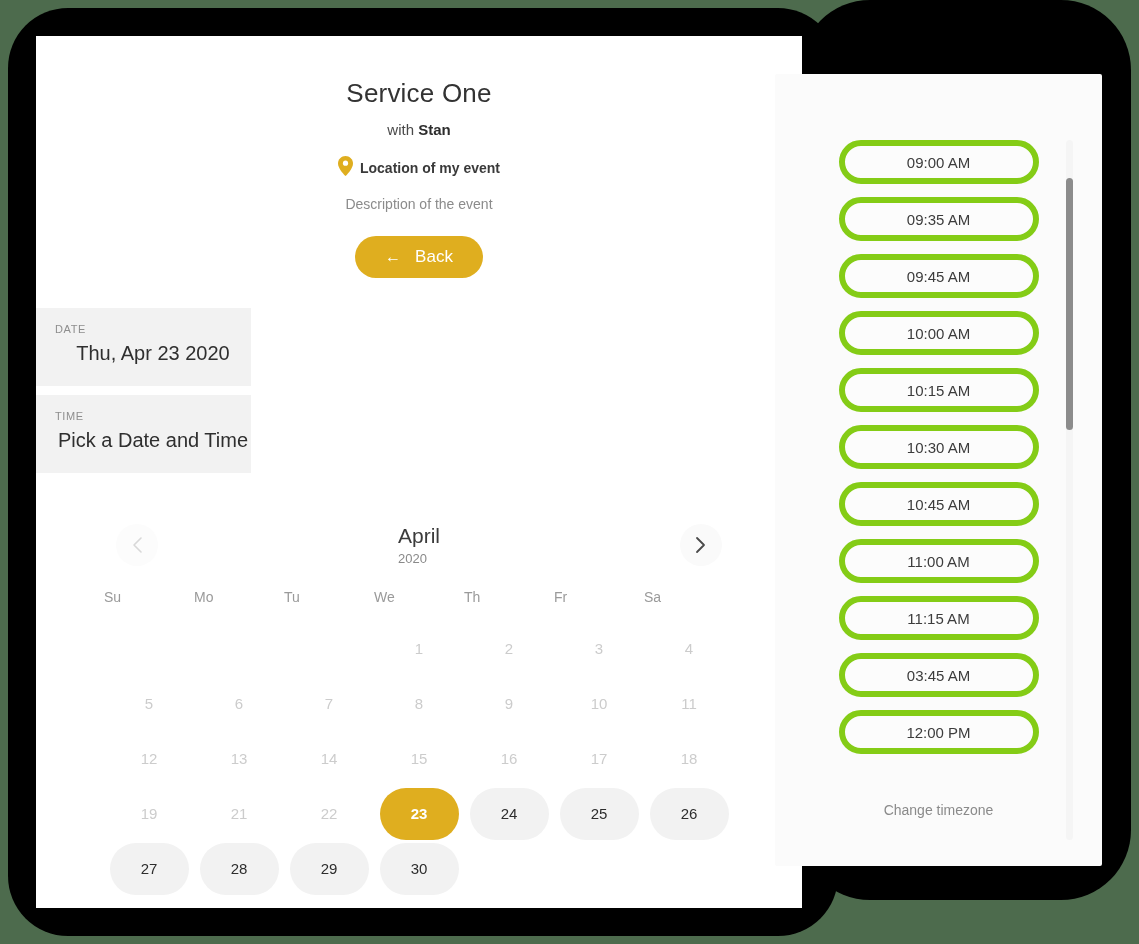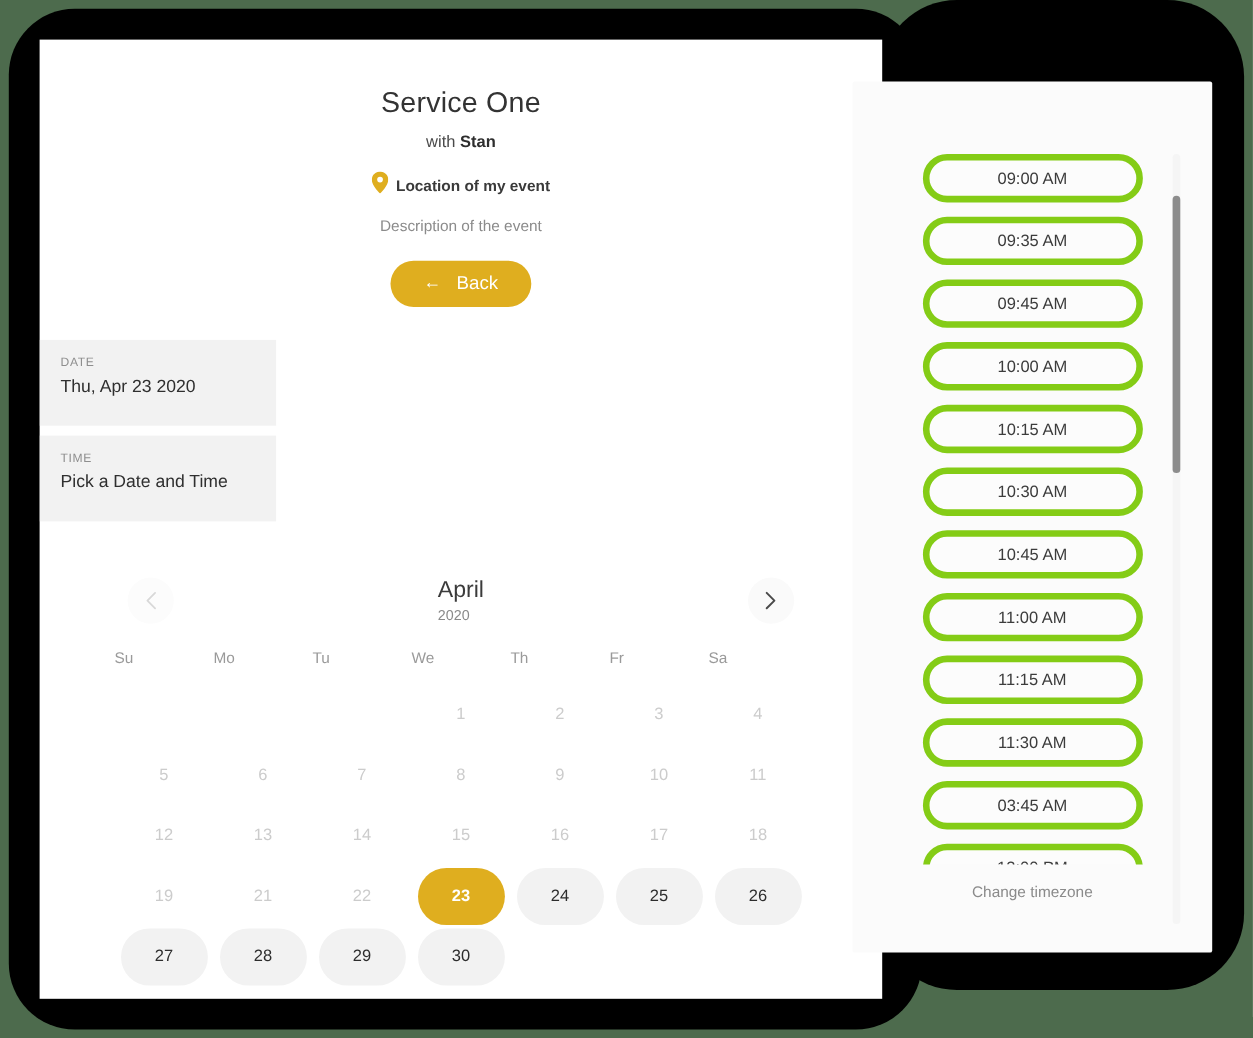--- a/index.html
+++ b/index.html
@@ -124,22 +124,23 @@
     padding: 15px 0 0 19px;
     box-sizing: border-box;
   }
   .summary-card .sum-label {
     font-size: 11px;
     color: #8e8e8e;
     letter-spacing: .6px;
     margin-bottom: 7px;
   }
   .summary-card .sum-value {
-    font-size: 16px;
+    font-size: 20px;
     color: #2f2f2f;
+    text-align: center;
   }
 
   
   #calendar {
     width: 630px;
     margin: 0 auto;
   }
   #cal-header {
     display: flex;
     align-items: center;
@@ -474,20 +475,19 @@
   <div id="slot-list">
       <div class="slot">09:00 AM</div>
       <div class="slot">09:35 AM</div>
       <div class="slot">09:45 AM</div>
       <div class="slot">10:00 AM</div>
       <div class="slot">10:15 AM</div>
       <div class="slot">10:30 AM</div>
       <div class="slot">10:45 AM</div>
       <div class="slot">11:00 AM</div>
       <div class="slot">11:15 AM</div>
-      <div class="slot">11:30 AM</div>
       <div class="slot">03:45 AM</div>
       <div class="slot">12:00 PM</div>
     </div>
   <div id="scroll-track"></div>
   <div id="scroll-thumb"></div>
   <div id="change-timezone">Change timezone</div>
 </div>
 
 </body></html>

